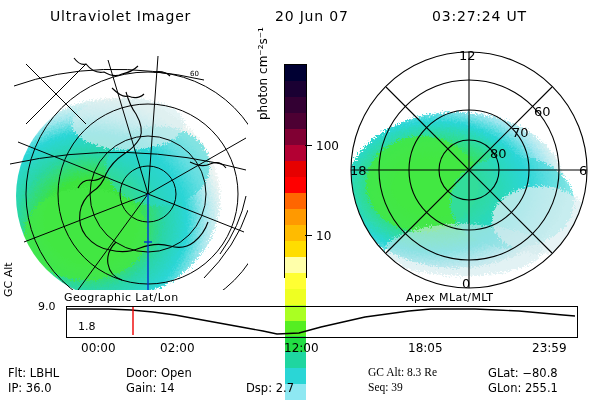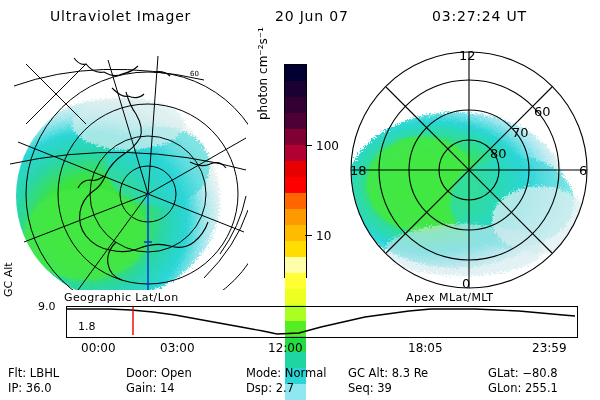--- a/index.html
+++ b/index.html
@@ -35,21 +35,21 @@
   #orb-lab{position:absolute;left:2px;top:297px;width:14px;font-size:11px;
            white-space:nowrap;transform:rotate(-90deg);transform-origin:left top;}
   .ytk{position:absolute;left:38px;font-size:11px;}
   #yt-hi{top:300px;}
   #yt-lo{top:320px;margin-left:40px;}
   .xlab{position:absolute;top:341px;font-size:12px;white-space:nowrap;}
 
   
   .ft{position:absolute;font-size:11.5px;white-space:nowrap;}
   .r1{top:366px;} .r2{top:381px;}
-  .c0{left:8px;} .c1{left:126px;} .c2{left:246px;} .c3{left:348px;} .c4{left:488px;}
+  .c0{left:8px;} .c1{left:126px;} .c2{left:246px;} .c3{left:368px;font-family:Liberation Serif, serif;} .c4{left:488px;}
 </style>
 </head>
 <body>
 
 <div class="root">
 
   <div class="hdr">
     <span id="h-title">Ultraviolet Imager</span>
     <span id="h-date">20 Jun 07</span>
     <span id="h-time">03:27:24 UT</span>
@@ -210,29 +210,28 @@
   <div id="orbit">
     <svg width="508" height="28" viewBox="0 0 508 28" preserveAspectRatio="none">
       <polyline fill="none" stroke="#000" stroke-width="1.4" points="0,2 42,2 64,3 86,5 108,8 130,12 152,16 174,20 196,24 210,27
                         232,26 254,20 276,15 298,10 320,7 342,4 364,2 386,2 408,2
                         430,3 452,4 474,6 496,8 508,9"></polyline>
       <line x1="66" y1="0" x2="66" y2="28" stroke="#ee0000" stroke-width="1.4"></line>
     </svg>
   </div>
 
   <div class="xlab" style="left:48px;margin-left:33px;">00:00</div>
-  <div class="xlab" style="left:160px;">03:00</div>
-  <div class="xlab" style="left:268px;">12:00</div>
+  <div class="xlab" style="left:160px;">02:00</div>
+  <div class="xlab" style="left:284px;">12:00</div>
   <div class="xlab" style="left:408px;">18:05</div>
   <div class="xlab" style="left:532px;">23:59</div>
 
   <div class="ft r1 c0">Flt: LBHL</div>
   <div class="ft r2 c0">IP: 36.0</div>
   <div class="ft r1 c1">Door: Open</div>
   <div class="ft r2 c1">Gain: 14</div>
-  <div class="ft r1 c2">Mode: Normal</div>
   <div class="ft r2 c2">Dsp:   2.7</div>
   <div class="ft r1 c3">GC Alt: 8.3 Re</div>
   <div class="ft r2 c3">Seq: 39</div>
   <div class="ft r1 c4">GLat: −80.8</div>
   <div class="ft r2 c4">GLon: 255.1</div>
 
 </div>
 
 </body></html>

